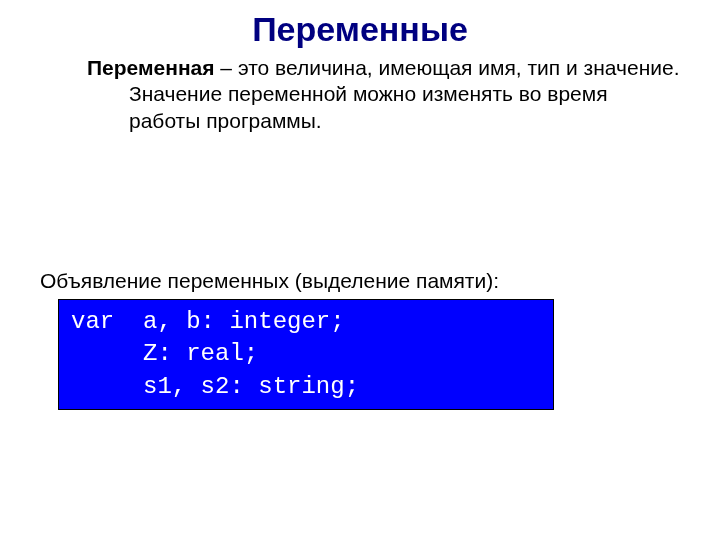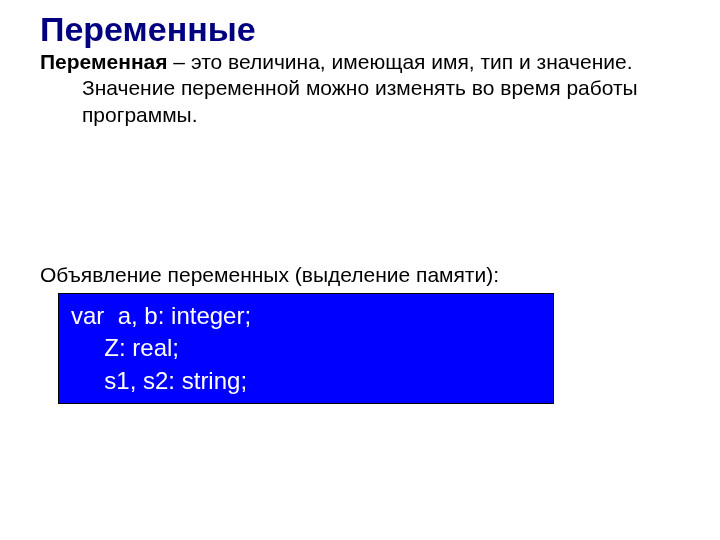--- a/index.html
+++ b/index.html
@@ -9,54 +9,55 @@
     height: 540px;
     background: #ffffff;
     font-family: Arial, Helvetica, sans-serif;
     position: relative;
     overflow: hidden;
   }
   .slide {
     padding: 10px 40px 0 40px;
   }
   .title {
-    text-align: left;
+    text-align: center;
     font-size: 34px;
     font-weight: bold;
     color: #000080;
-    margin: 0 0 0 0;
+    margin: 0 0 6px 0;
   }
   .definition {
     font-size: 21px;
     color: #000;
     line-height: 1.25;
     margin: 0 0 0 0;
     padding-left: 0;
   }
   .definition .term {
     font-weight: bold;
   }
   .definition .body {
     display: block;
     padding-left: 42px;
     text-indent: -42px;
+    margin-left: 47px;
   }
   .spacer {
     height: 135px;
   }
   .subheading {
     font-size: 21px;
     font-weight: normal;
     color: #000;
     margin: 0 0 6px 0;
   }
   .code-block {
     background: #0000ff;
     color: #ffffff;
-    font-family: Liberation Sans, sans-serif;
+    font-family: Liberation Mono, monospace;
     font-size: 24px;
     line-height: 1.35;
     padding: 6px 12px 6px 12px;
     margin-left: 18px;
     width: 470px;
     border: 1px solid #000;
     white-space: pre;
   }
 </style>
 </head>

